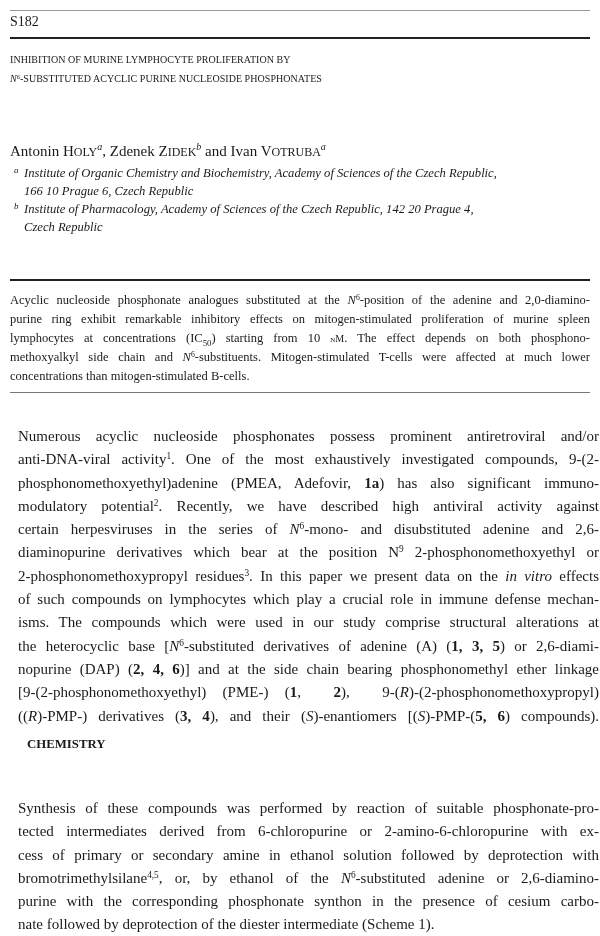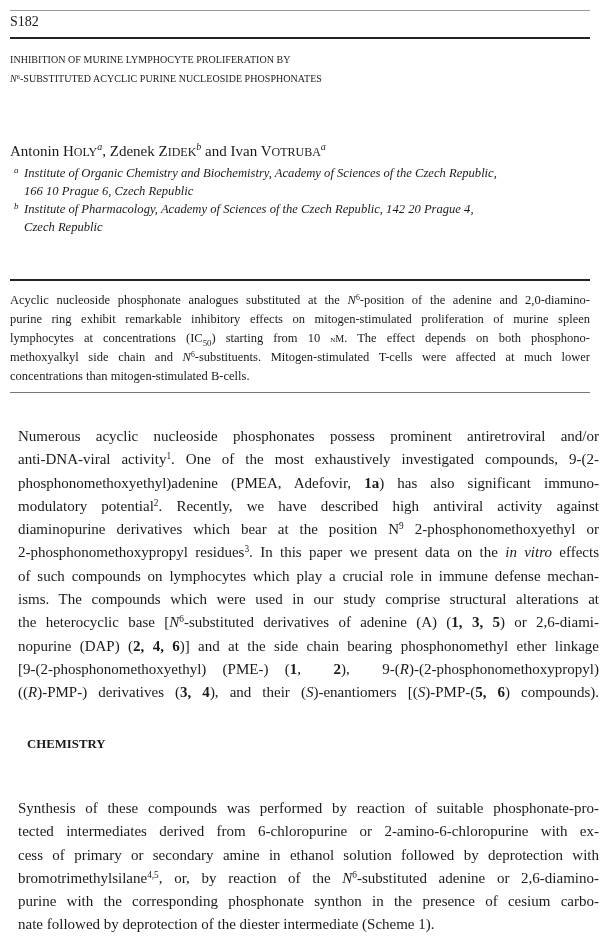--- a/index.html
+++ b/index.html
@@ -77,35 +77,36 @@
   <span class="line"><span>methoxyalkyl side chain and </span><span class="i">N</span><sup>6</sup><span>-substituents. Mitogen-stimulated T-cells were affected at much lower</span></span>
   <span class="line last">concentrations than mitogen-stimulated B-cells.</span>
 </div>
 <div class="rule rule-abs-bot"></div>
 
 <div class="body intro">
   <span class="line">Numerous acyclic nucleoside phosphonates possess prominent antiretroviral and/or</span>
   <span class="line"><span>anti-DNA-viral activity</span><sup>1</sup><span>. One of the most exhaustively investigated compounds, 9-(2-</span></span>
   <span class="line"><span>phosphonomethoxyethyl)adenine (PMEA, Adefovir, </span><span class="b">1a</span><span>) has also significant immuno-</span></span>
   <span class="line"><span>modulatory potential</span><sup>2</sup><span>. Recently, we have described high antiviral activity against</span></span>
+  <span class="line"><span>certain herpesviruses in the series of </span><span class="i">N</span><sup>6</sup><span>-mono- and disubstituted adenine and 2,6-</span></span>
   <span class="line"><span>diaminopurine derivatives which bear at the position N</span><sup>9</sup><span> 2-phosphonomethoxyethyl or</span></span>
   <span class="line"><span>2-phosphonomethoxypropyl residues</span><sup>3</sup><span>. In this paper we present data on the </span><span class="i">in vitro</span><span> effects</span></span>
   <span class="line">of such compounds on lymphocytes which play a crucial role in immune defense mechan-</span>
   <span class="line">isms. The compounds which were used in our study comprise structural alterations at</span>
   <span class="line"><span>the heterocyclic base [</span><span class="i">N</span><sup>6</sup><span>-substituted derivatives of adenine (A) (</span><span class="b">1, 3, 5</span><span>) or 2,6-diami-</span></span>
   <span class="line"><span>nopurine (DAP) (</span><span class="b">2, 4, 6</span><span>)] and at the side chain bearing phosphonomethyl ether linkage</span></span>
   <span class="line"><span>[9-(2-phosphonomethoxyethyl) (PME-) (</span><span class="b">1</span><span style="white-space:pre">,  </span><span class="b">2</span><span style="white-space:pre">),  9-(</span><span class="i">R</span><span>)-(2-phosphonomethoxypropyl)</span></span>
   <span class="line"><span>((</span><span class="i">R</span><span>)-PMP-) derivatives (</span><span class="b">3, 4</span><span>), and their (</span><span class="i">S</span><span>)-enantiomers [(</span><span class="i">S</span><span>)-PMP-(</span><span class="b">5, 6</span><span>) compounds).</span></span>
 </div>
 
 <div class="section-head">CHEMISTRY</div>
 
 <div class="body chem">
   <span class="line">Synthesis of these compounds was performed by reaction of suitable phosphonate-pro-</span>
   <span class="line">tected intermediates derived from 6-chloropurine or 2-amino-6-chloropurine with ex-</span>
   <span class="line">cess of primary or secondary amine in ethanol solution followed by deprotection with</span>
-  <span class="line"><span>bromotrimethylsilane</span><sup>4,5</sup><span>, or, by reaction of the </span><span class="i">N</span><sup>6</sup><span>-substituted adenine or 2,6-diamino-</span></span>
+  <span class="line"><span>bromotrimethylsilane</span><sup>4,5</sup><span>, or, by ethanol of the </span><span class="i">N</span><sup>6</sup><span>-substituted adenine or 2,6-diamino-</span></span>
   <span class="line">purine with the corresponding phosphonate synthon in the presence of cesium carbo-</span>
   <span class="line last">nate followed by deprotection of the diester intermediate (Scheme 1).</span>
 </div>
 
 <div class="footer-left">Special Issue</div>
 <div class="footer-right">Collect. Czech. Chem. Commun. (Vol. 61) (1996)</div>
 
 </body></html>

